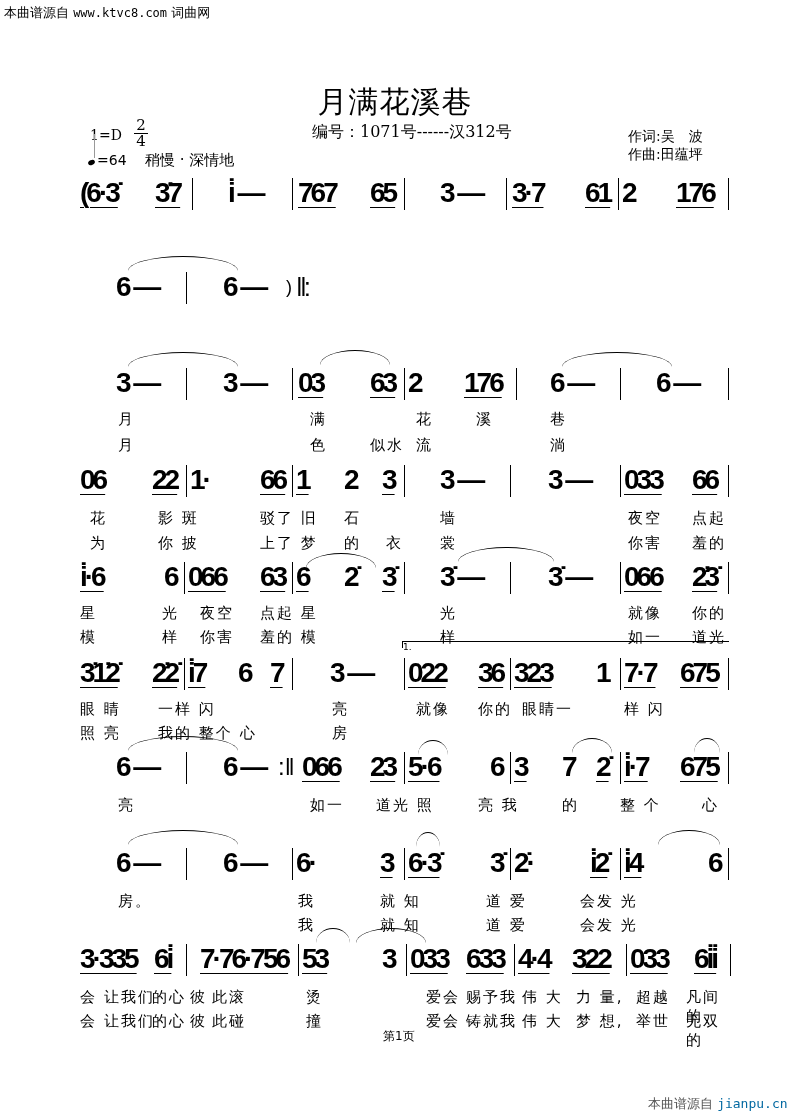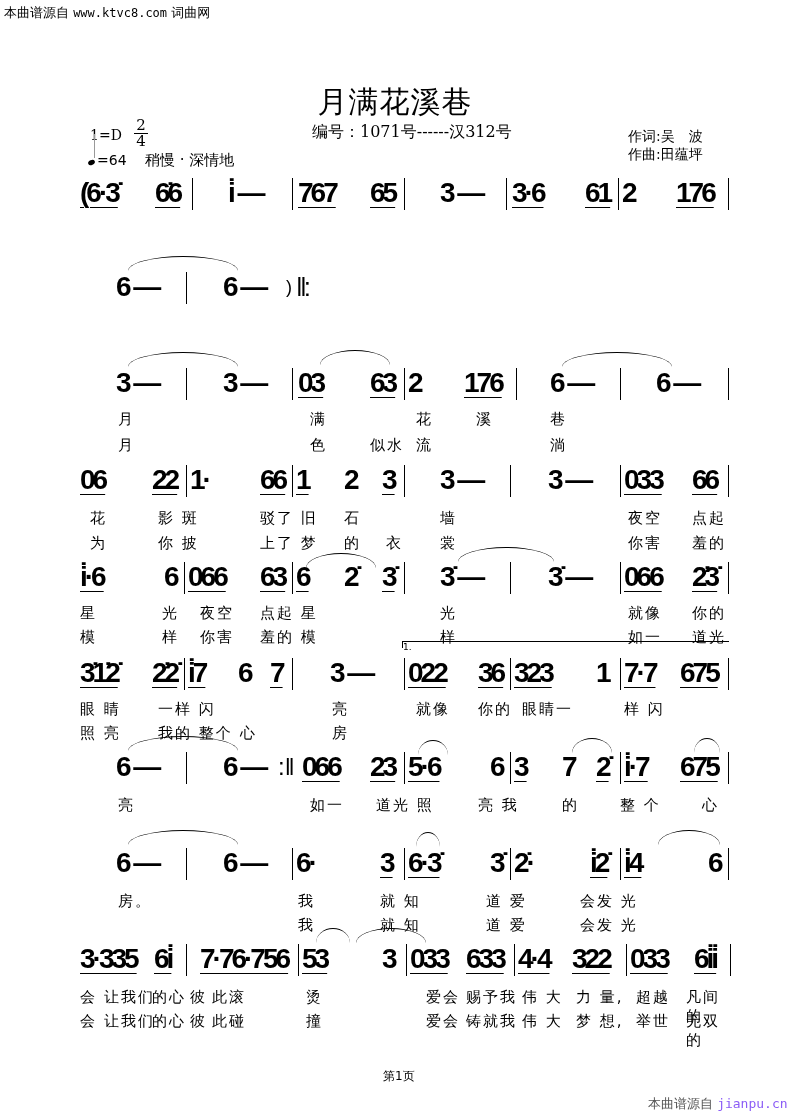--- a/index.html
+++ b/index.html
@@ -17,23 +17,23 @@
   .tempo { left:88px; top:152px; font-size:14px; }
   .tempo .note { display:inline-block; width:7px; height:5px; background:#000; border-radius:50%; transform:rotate(-25deg); margin-right:2px; position:relative; }
   .expr { left:145px; top:151px; font-size:15px; }
 
   .row { position:absolute; left:80px; width:650px; }
   .m { position:absolute; font-family:"Liberation Sans", sans-serif; font-weight:bold; font-size:28px; letter-spacing:-3px; line-height:30px; }
   .bl { position:absolute; width:1px; background:#000; height:32px; }
   .ul1 { text-decoration: underline; text-decoration-thickness:1px; text-underline-offset:5px; }
   .lyr { position:absolute; font-size:15px; letter-spacing:2px; }
   .slur { position:absolute; border-top:1.2px solid #000; border-radius:50% 50% 0 0 / 100% 100% 0 0; height:14px; }
-  .page { left:383px; top:1068px; font-size:12px; }
+  .page { left:383px; top:1028px; font-size:12px; }
   .wm { left:648px; top:1095px; font-size:13px; color:#555; }
-  .wm .en { color:#8b5cf6; font-family:"DejaVu Sans Mono", monospace; }
+  .wm .en { color:#0369a1; font-family:"DejaVu Sans Mono", monospace; }
   .volta { position:absolute; left:402px; top:641px; width:326px; height:6px; border-top:1px solid #000; border-left:1px solid #000; font-size:9px; }
 </style>
 </head>
 <body>
 
 <div class="abs source">
   <span>本曲谱源自</span>
   <span class="url">www.ktvc8.com</span>
   <span>词曲网</span>
 </div>
@@ -51,30 +51,30 @@
   <div class="bar">4</div>
 </div>
 <div class="abs stem" style="left:94px;top:134px;width:1px;height:24px;background:#999;"></div>
 <div class="abs tempo">
   <span class="note"></span><span>=64</span>
 </div>
 <div class="abs expr">稍慢 · 深情地</div>
 
 <div class="row" style="top:178px;">
   <span class="m ul1" style="left:0px">(6·3̇</span>
-  <span class="m ul1" style="left:75px">6̇6</span>
+  <span class="m ul1" style="left:75px">3̇7</span>
   <span class="bl" style="left:112px"></span>
   <span class="m" style="left:148px">i̇ —</span>
   <span class="bl" style="left:212px"></span>
   <span class="m ul1" style="left:218px">767</span>
   <span class="m ul1" style="left:290px">65</span>
   <span class="bl" style="left:324px"></span>
   <span class="m" style="left:360px">3 —</span>
   <span class="bl" style="left:426px"></span>
-  <span class="m ul1" style="left:432px">3·6</span>
+  <span class="m ul1" style="left:432px">3·7</span>
   <span class="m ul1" style="left:505px">61</span>
   <span class="bl" style="left:538px"></span>
   <span class="m" style="left:542px">2</span>
   <span class="m ul1" style="left:596px">176</span>
   <span class="bl" style="left:648px"></span>
 </div>
 
 <div class="row" style="top:272px;">
   <div class="slur" style="left:48px; top:-16px; width:110px;"></div>
   <span class="m" style="left:36px">6 —</span>

